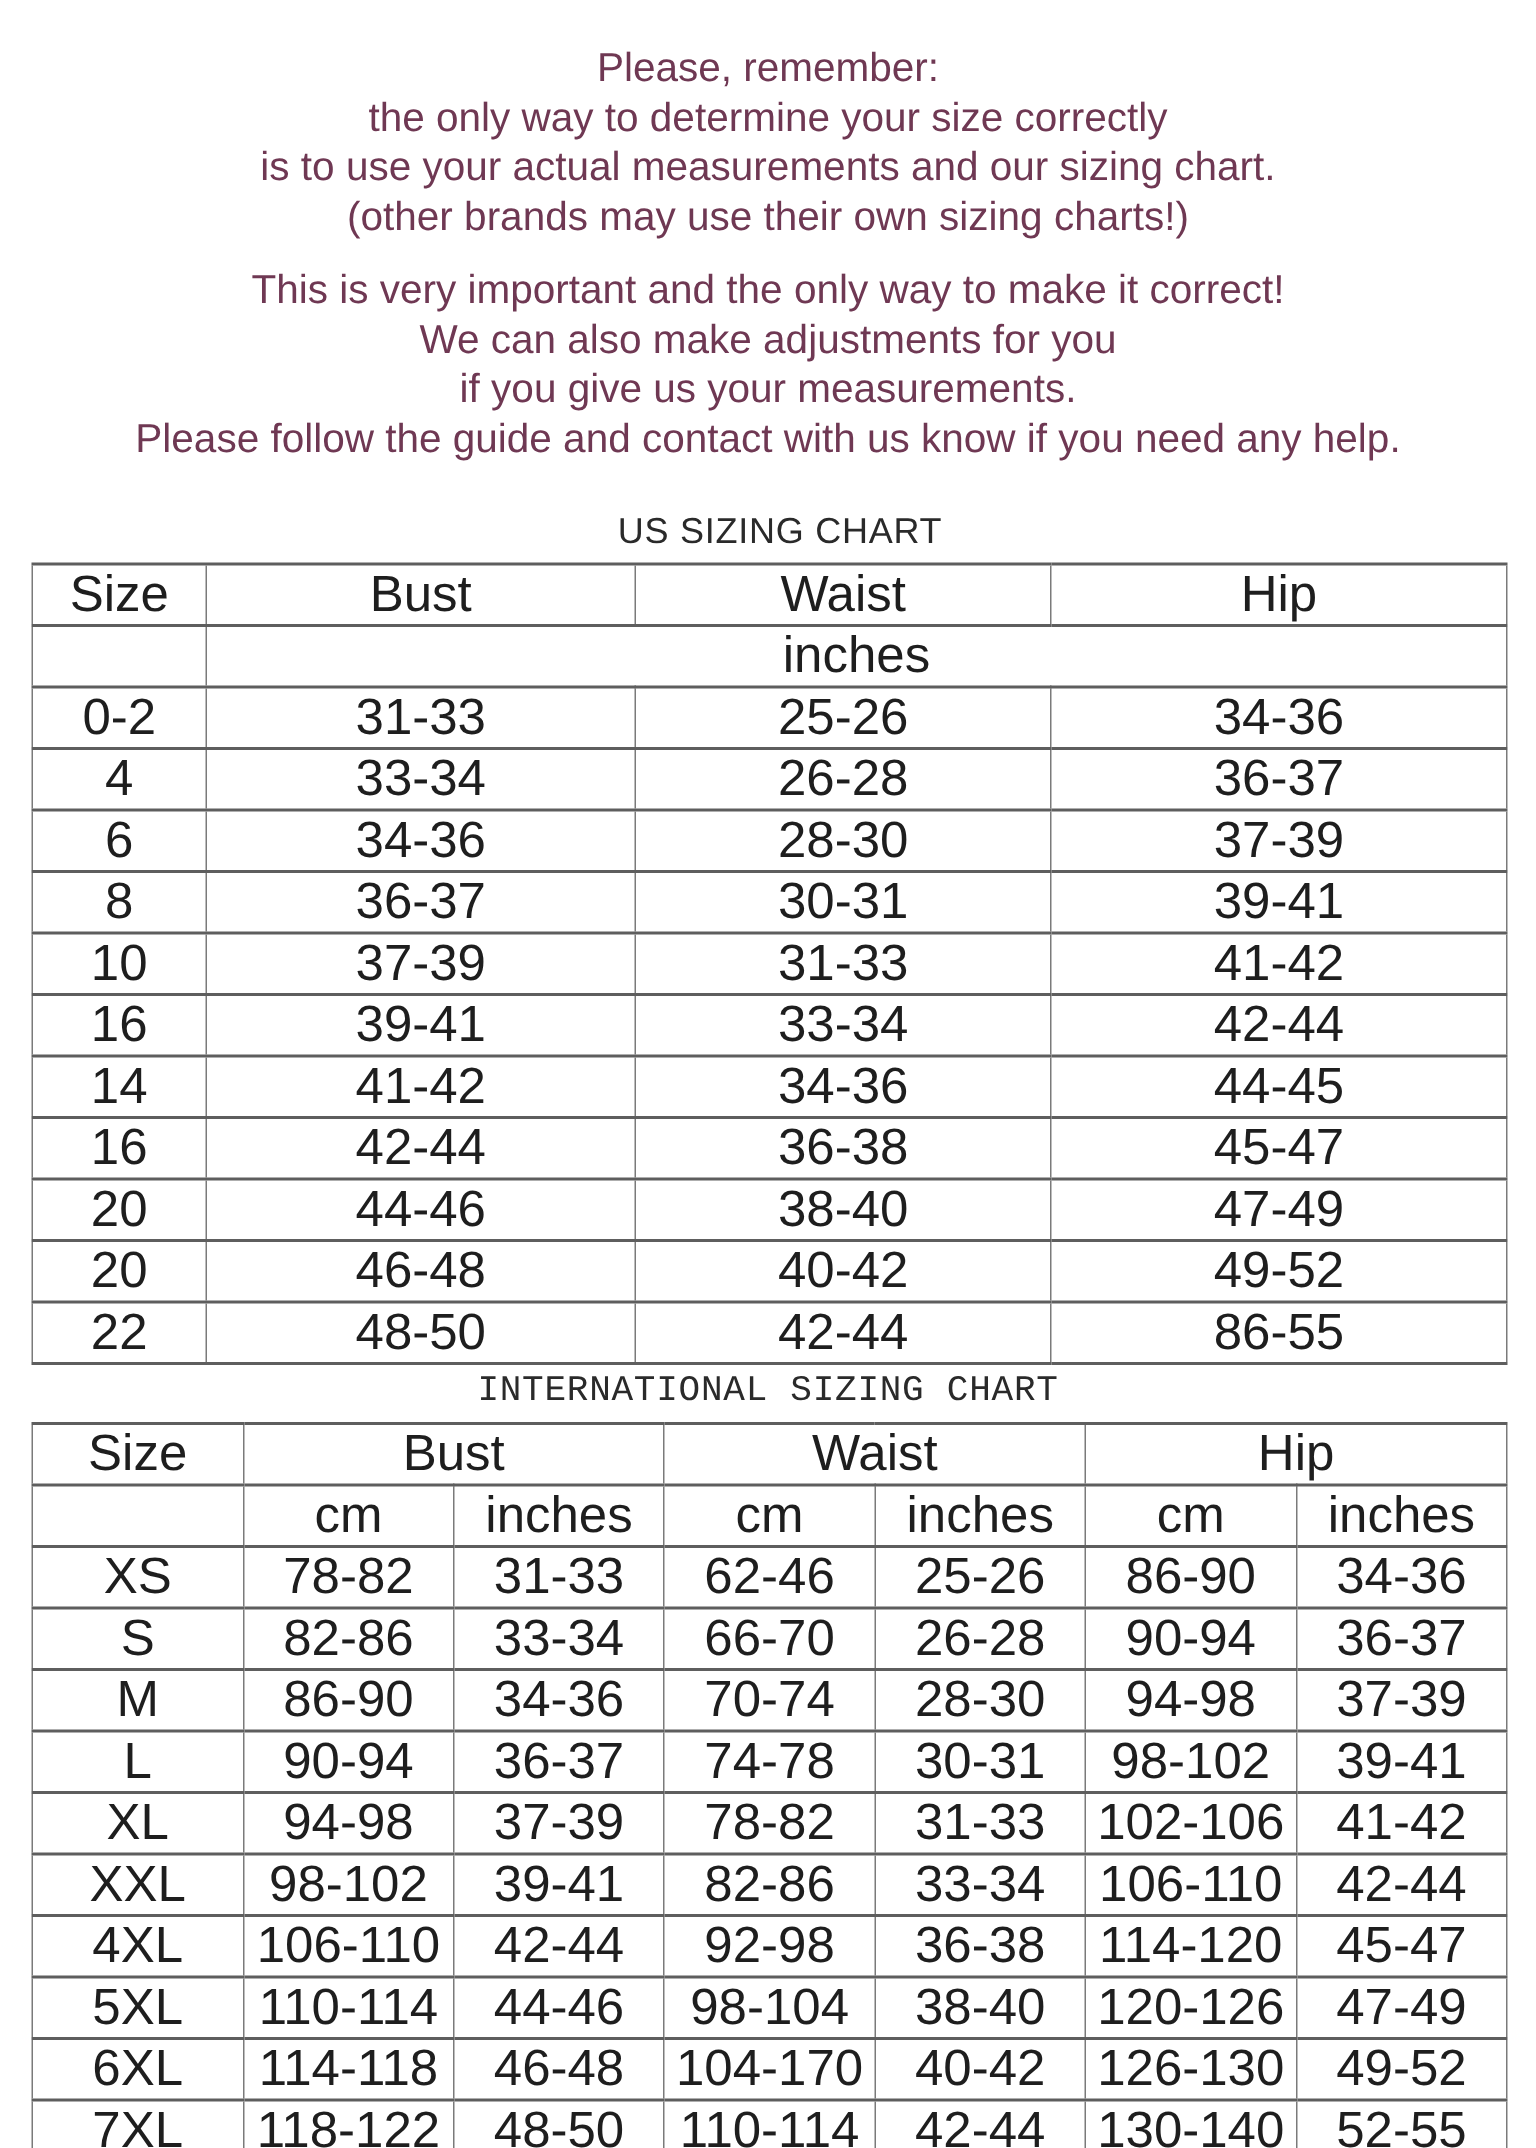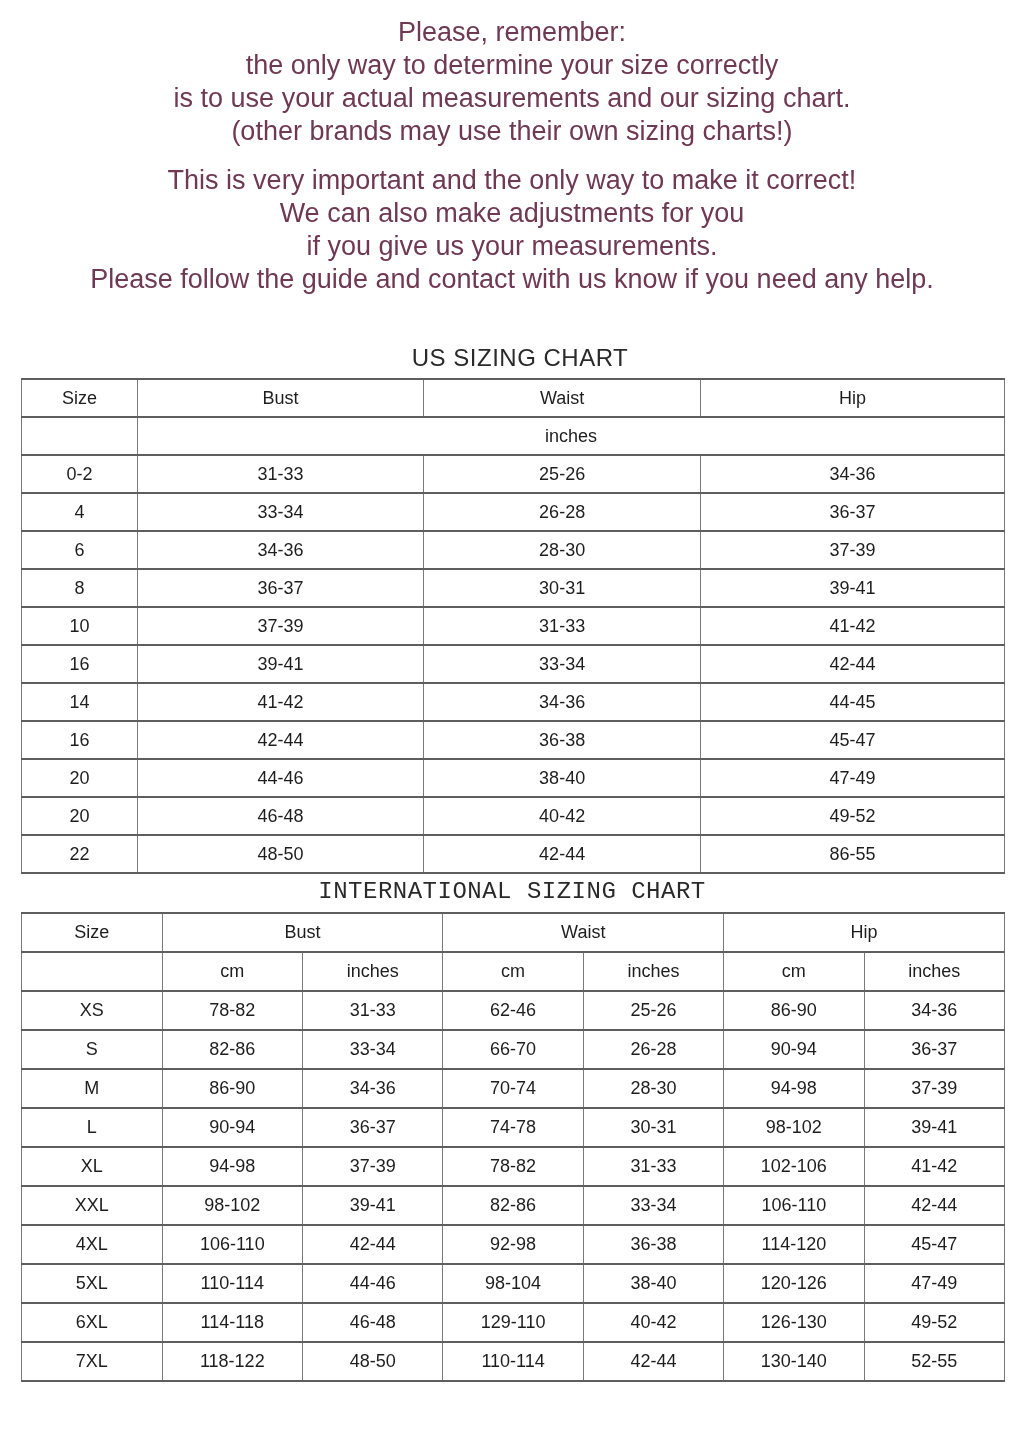--- a/index.html
+++ b/index.html
@@ -10,44 +10,44 @@
     --border-h:#5e5e5e;
   }
   *{box-sizing:border-box;}
   html,body{margin:0;padding:0;background:#ffffff;}
   body{
     width:1024px;height:1432px;overflow:hidden;
     font-family:"Liberation Sans","DejaVu Sans",sans-serif;
     font-weight:300;
   }
   .intro{
-    padding-top:16px;
+    padding-top:29px;
     text-align:center;
     color:var(--intro-color);
     font-size:27px;
     line-height:33px;
     font-stretch:condensed;
   }
   .intro .para2{margin-top:16px;}
   .chart-title{
     text-align:center;
     color:var(--title-text);
     font-size:24px;
     line-height:28px;
     letter-spacing:0.5px;
   }
-  .us-title{margin-top:48px;margin-bottom:6px;padding-left:16px;}
+  .us-title{margin-top:32px;margin-bottom:6px;padding-left:16px;}
   .intl-title{margin-top:4px;margin-bottom:6px;font-family:Liberation Mono, monospace;}
   table{
     border-collapse:collapse;
     margin-left:21px;
     width:984px;
     table-layout:fixed;
     color:var(--table-text);
-    font-size:18px;
+    font-size:34px;
   }
   th,td{
     border-left:1px solid var(--border-v);
     border-right:1px solid var(--border-v);
     border-top:2px solid var(--border-h);
     border-bottom:2px solid var(--border-h);
     text-align:center;
     vertical-align:middle;
     padding:0;
     font-weight:300;
@@ -273,21 +273,21 @@
         <td>44-46</td>
         <td>98-104</td>
         <td>38-40</td>
         <td>120-126</td>
         <td>47-49</td>
       </tr>
       <tr>
         <td>6XL</td>
         <td>114-118</td>
         <td>46-48</td>
-        <td>129-110</td>
+        <td>104-170</td>
         <td>40-42</td>
         <td>126-130</td>
         <td>49-52</td>
       </tr>
       <tr>
         <td>7XL</td>
         <td>118-122</td>
         <td>48-50</td>
         <td>110-114</td>
         <td>42-44</td>

